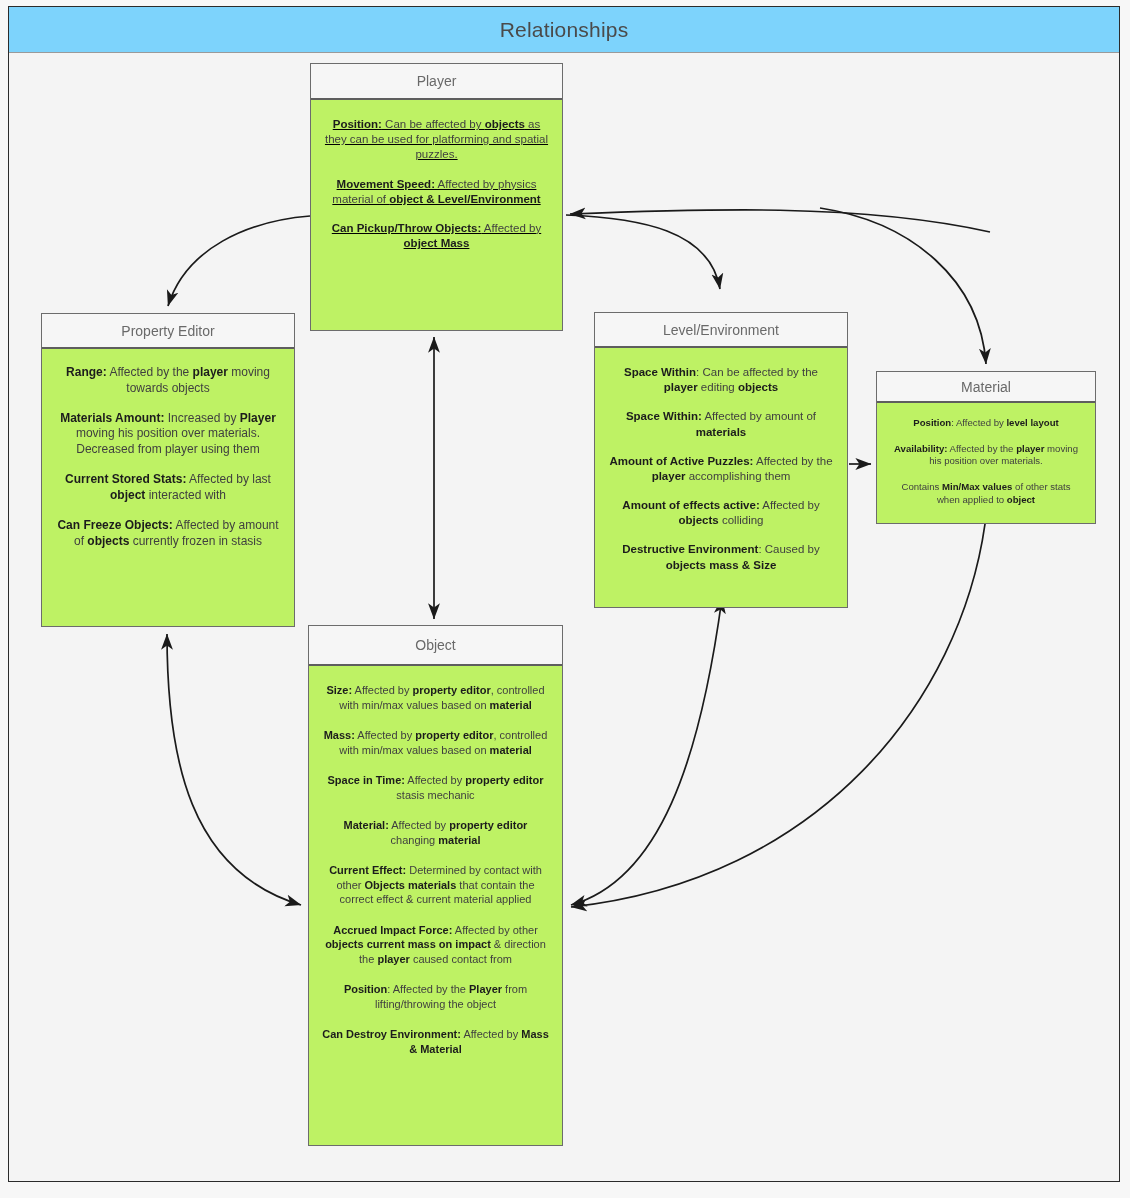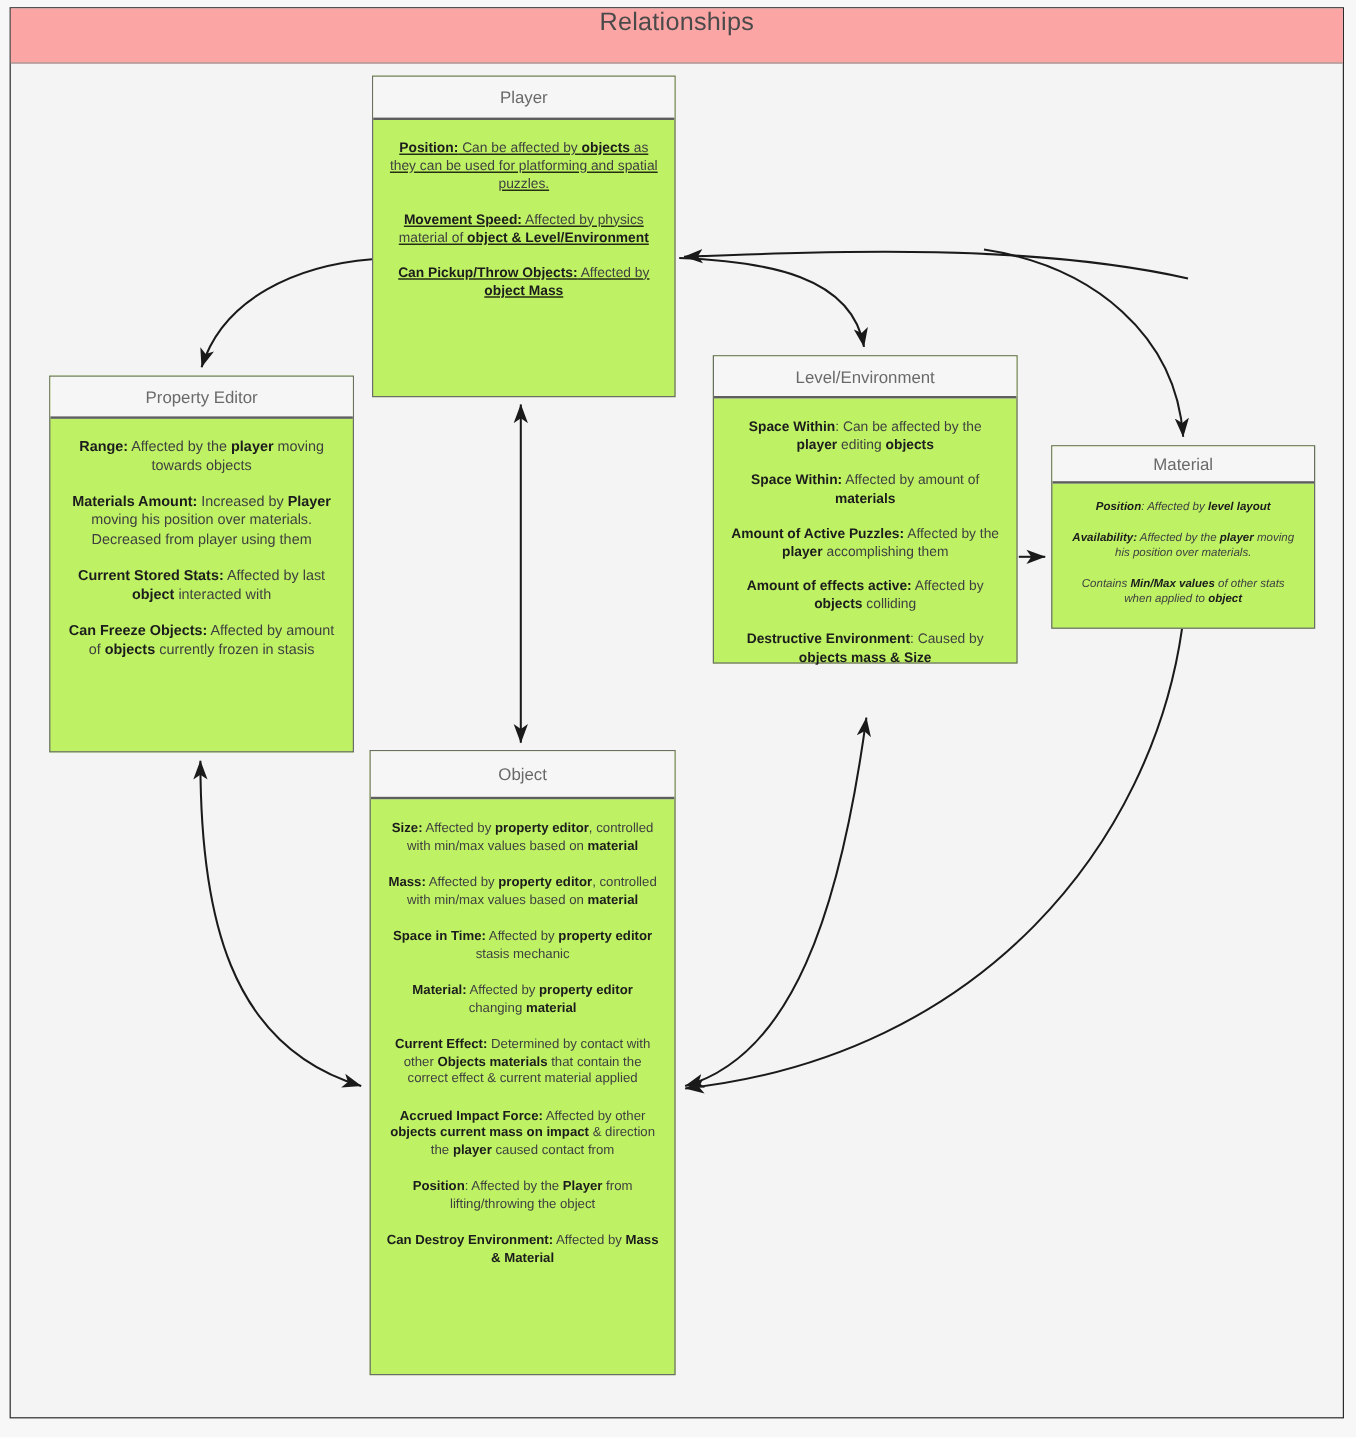--- a/index.html
+++ b/index.html
@@ -28,22 +28,23 @@
   }
   #title-band {
     position: absolute;
     left: 0;
     top: 0;
     right: 0;
     height: 46px;
     border-bottom: 1px solid #9a9a9a;
     box-sizing: border-box;
     display: flex;
+    align-items: center;
     justify-content: center;
-    background: #fca5a5;
+    background: #7dd3fc;
   }
   #title-band .title-text {
     font-size: 21px;
     color: #4a4a4a;
     letter-spacing: 0.2px;
   }
   
   #arrow-layer {
     position: absolute;
     left: 0;
@@ -86,28 +87,28 @@
 
   
   #node-player       { left: 310px; top: 63px;  width: 253px; height: 268px; }
   #node-player .node-header { height: 36px; }
   #node-player .node-body   { font-size: 11.5px; padding-top: 17px; text-decoration: underline; }
 
   #node-property     { left: 41px;  top: 313px; width: 254px; height: 314px; }
   #node-property .node-header { height: 35px; }
   #node-property .node-body   { font-size: 12px; padding-top: 16px; }
 
-  #node-level        { left: 594px; top: 296px; width: 254px; height: 257px; }
+  #node-level        { left: 594px; top: 312px; width: 254px; height: 296px; }
   #node-level .node-header { height: 35px; }
   #node-level .node-body   { font-size: 11.5px; padding-top: 17px; }
 
   #node-material     { left: 876px; top: 371px; width: 220px; height: 153px; }
   #node-material .node-header { height: 31px; }
   #node-material .node-body   { font-size: 9.6px; padding-top: 14px; }
-  #node-material .attr { margin-bottom: 13px; font-style: italic; }
+  #node-material .attr { margin-bottom: 13px; }
 
   #node-object       { left: 308px; top: 625px; width: 255px; height: 521px; }
   #node-object .node-header { height: 40px; }
   #node-object .node-body   { font-size: 11px; padding-top: 17px; }
   #node-object .attr { margin-bottom: 16px; }
 </style>
 </head>
 <body>
 
 <div id="page">

